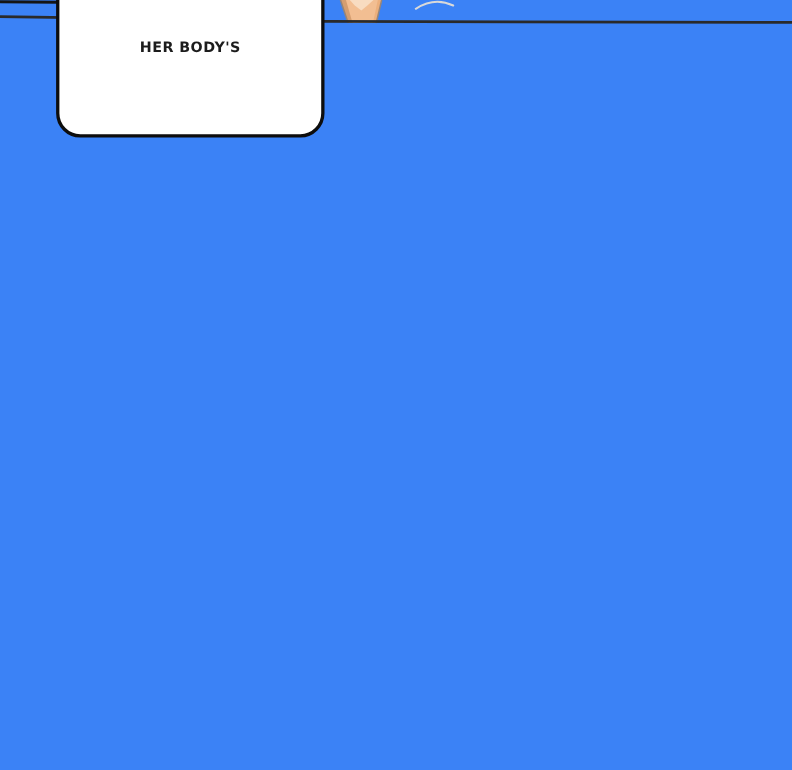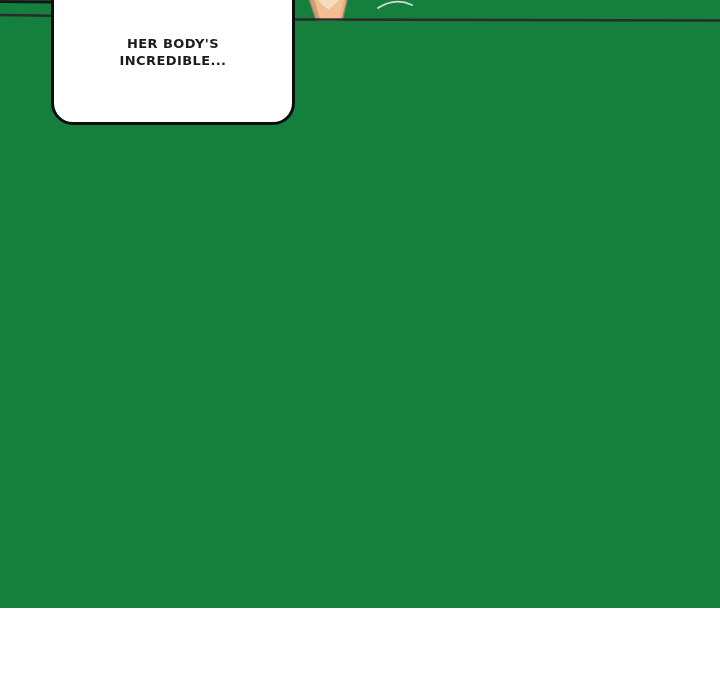--- a/index.html
+++ b/index.html
@@ -4,23 +4,23 @@
 <style>
   html, body {
     margin: 0;
     padding: 0;
     background: #ffffff;
     font-family: "DejaVu Sans", "Liberation Sans", sans-serif;
   }
   .page {
     position: relative;
     width: 720px;
-    height: 608px;
+    height: 700px;
     overflow: hidden;
-    background: #15803d;
+    background: #3b82f6;
   }
   .artwork-layer {
     position: absolute;
     left: 0;
     top: 0;
     width: 720px;
     height: 700px;
     z-index: 1;
   }
   .speech-bubble {
@@ -66,17 +66,16 @@
       <path d="M309.5,0 L316.5,21" fill="none" stroke-width="1.4" stroke="#96857A"></path>
       <path d="M347,0 L342,21" fill="none" stroke-width="1.4" stroke="#96857A"></path>
     </g>
 
     <path d="M0,15 L295,19.4 L720,20.4" fill="none" stroke-width="2.5" stroke="#2a2a2a"></path>
   </svg>
 
   <div class="speech-bubble">
     <div class="bubble-text">
       <div>HER BODY'S</div>
-      <div>INCREDIBLE...</div>
     </div>
   </div>
 
 </div>
 
 </body></html>

